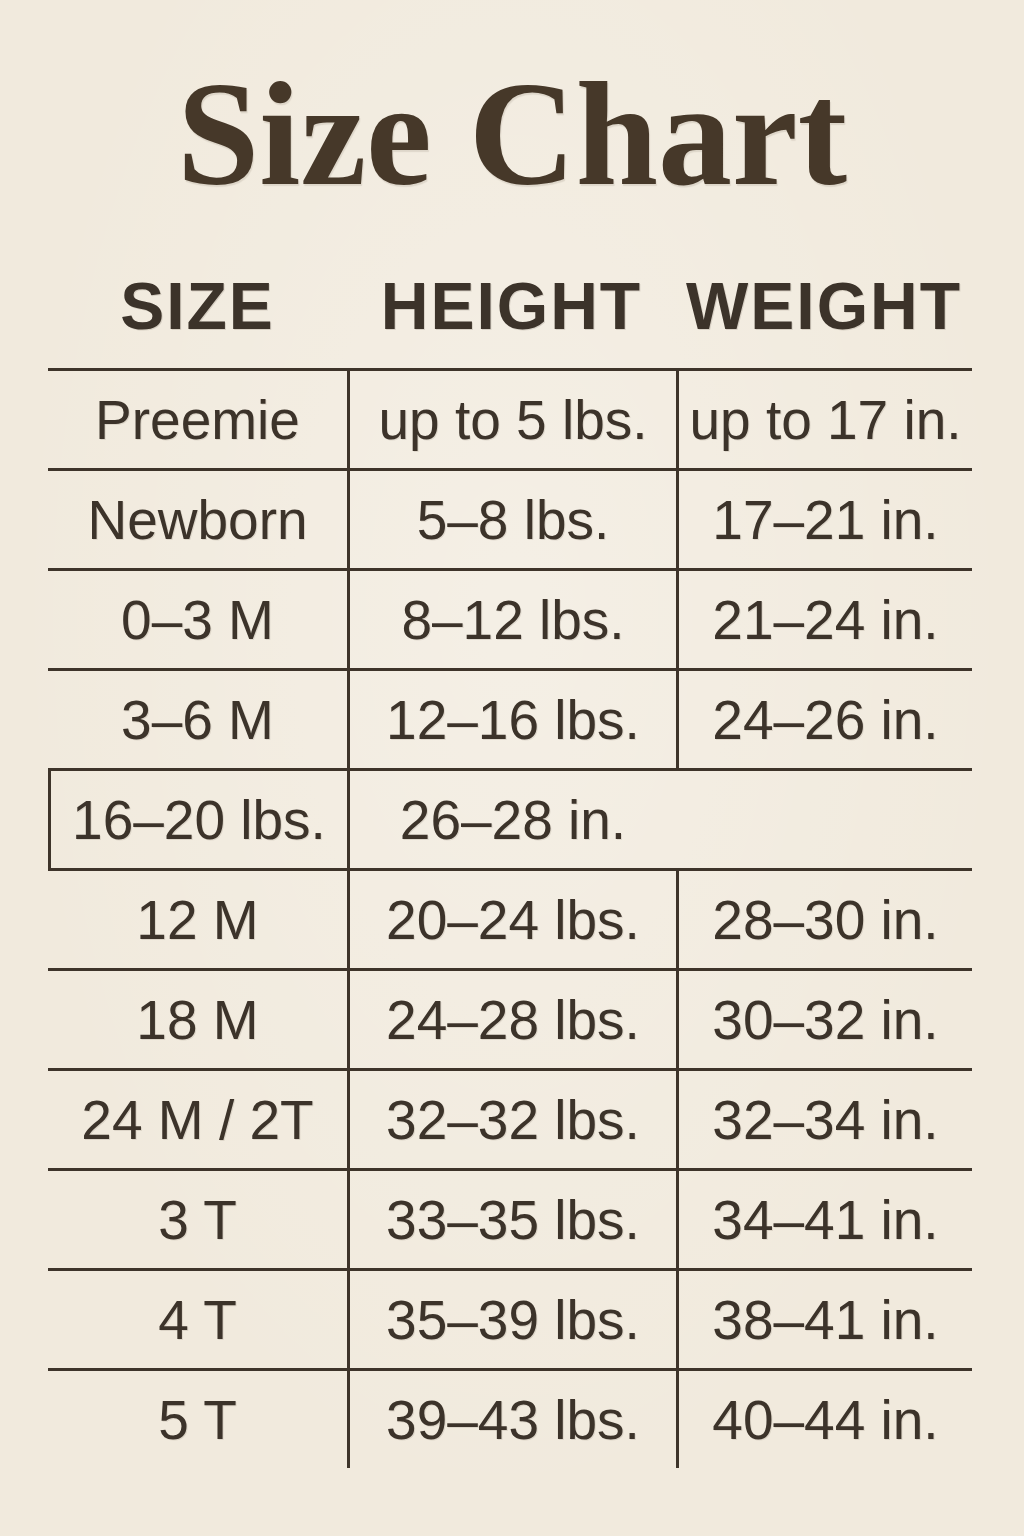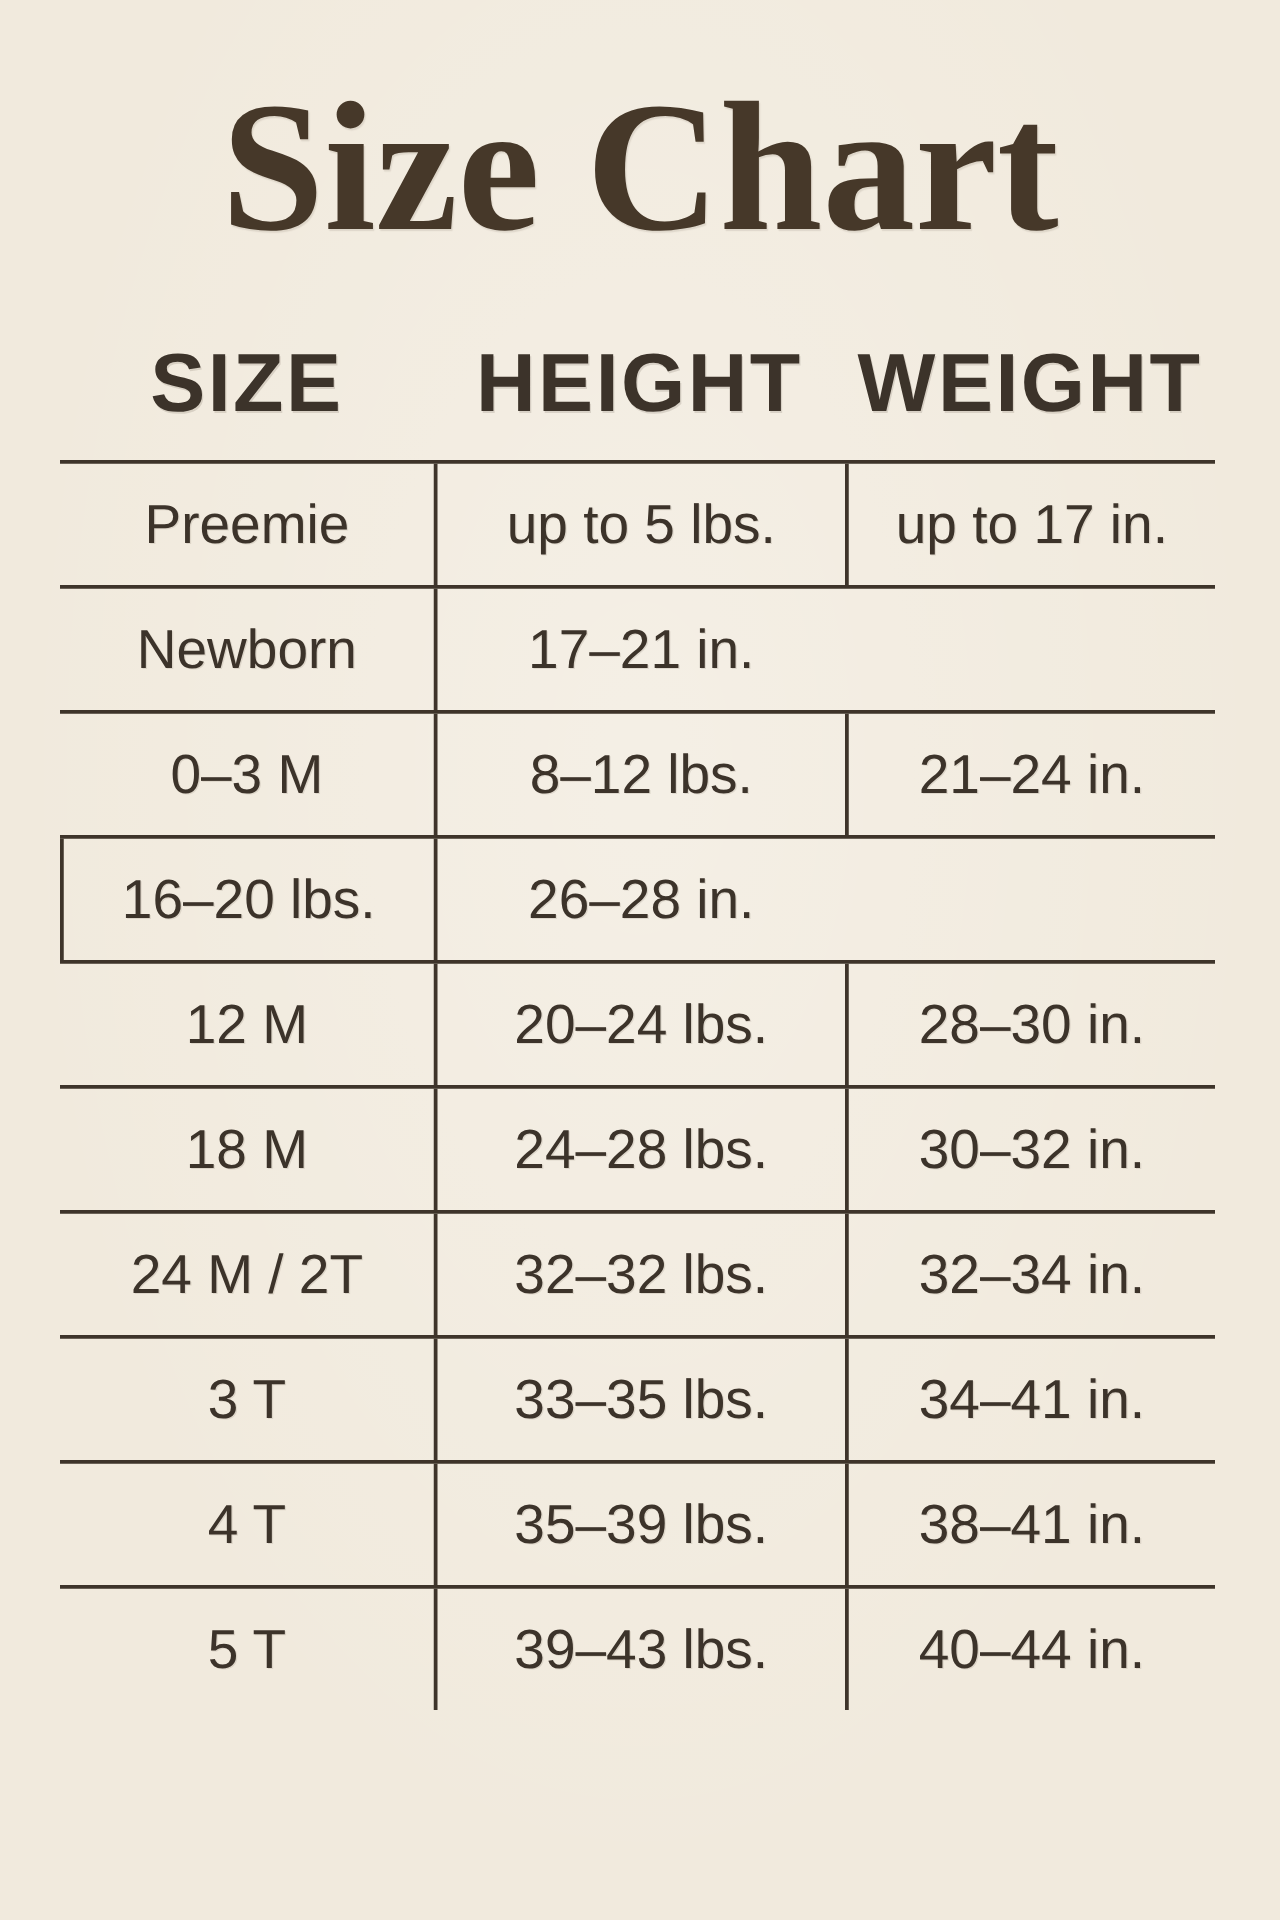--- a/index.html
+++ b/index.html
@@ -58,21 +58,21 @@
   .row {
     display: grid;
     grid-template-columns: 299px 329px 296px;
     height: 100px;
     border-top: 3px solid var(--line-color);
   }
   .cell {
     display: flex;
     align-items: center;
     justify-content: center;
-    font-size: 44px;
+    font-size: 55px;
     color: var(--text-color);
     text-shadow: 1px 1px 0 rgba(70,56,41,0.12);
     white-space: nowrap;
   }
   .cell.weight, .cell.height {
     border-left: 3px solid var(--line-color);
   }
 </style>
 </head>
 <body>
@@ -91,29 +91,35 @@
 
     <div class="table-body">
   <div class="row">
     <div class="cell size">Preemie</div>
     <div class="cell weight">up to 5 lbs.</div>
     <div class="cell height">up to 17 in.</div>
   </div>
 
   <div class="row">
     <div class="cell size">Newborn</div>
+    <div class="cell weight">5–8 lbs.</div>
     <div class="cell height">17–21 in.</div>
   </div>
 
   <div class="row">
     <div class="cell size">0–3 M</div>
     <div class="cell weight">8–12 lbs.</div>
     <div class="cell height">21–24 in.</div>
   </div>
 
+  <div class="row">
+    <div class="cell size">3–6 M</div>
+    <div class="cell weight">12–16 lbs.</div>
+    <div class="cell height">24–26 in.</div>
+  </div>
 
   <div class="row">
     <div class="cell weight">16–20 lbs.</div>
     <div class="cell height">26–28 in.</div>
   </div>
 
   <div class="row">
     <div class="cell size">12 M</div>
     <div class="cell weight">20–24 lbs.</div>
     <div class="cell height">28–30 in.</div>

